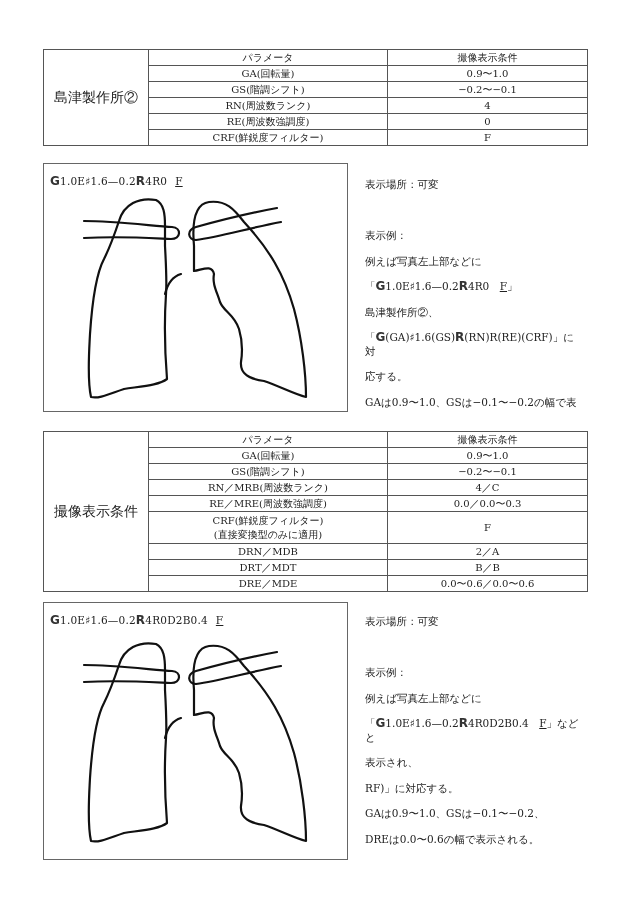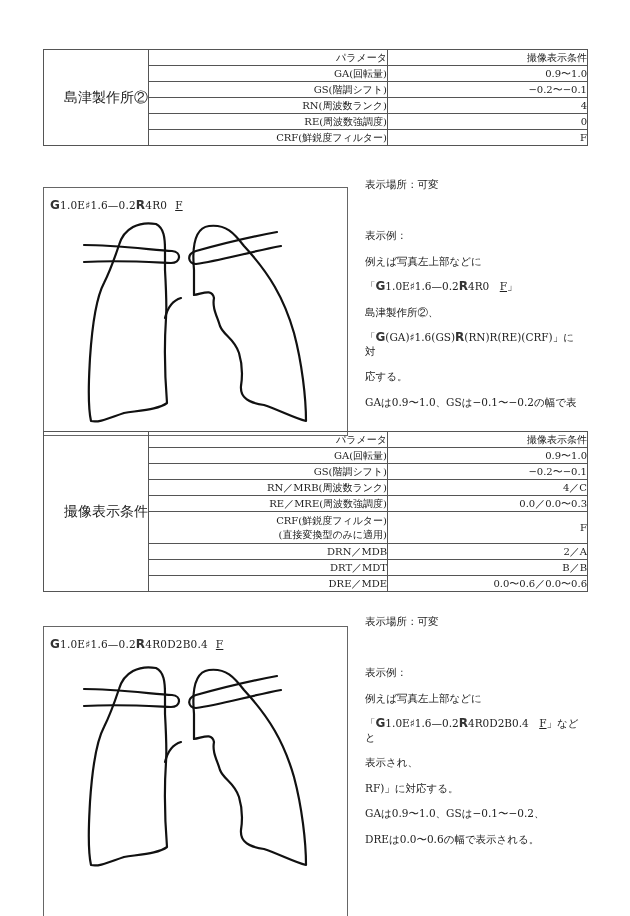--- a/index.html
+++ b/index.html
@@ -6,35 +6,35 @@
   body {
     width: 630px; height: 916px; position: relative; overflow: hidden;
     font-family: "DejaVu Serif", "Liberation Serif", serif;
     color: #222;
   }
   table.params {
     position: absolute; left: 43px; width: 545px;
     border-collapse: collapse; font-size: 10px; table-layout: fixed;
   }
   table.params td {
-    border: 1px solid #555; text-align: right; padding: 0;
+    border: 1px solid #555; text-align: center; padding: 0;
     height: 15px; line-height: 15px; white-space: nowrap;
   }
   table.params td.maker { width: 104px; font-size: 14px; }
   table.params td.param { width: 238px; }
   table.params td.tall { height: 31px; line-height: 14px; }
   #t1 { top: 49px; }
   #t2 { top: 431px; }
 
   .imgbox {
     position: absolute; left: 43px; width: 305px;
-    border: 1px solid #666; box-sizing: border-box; background: #fff; margin-top: 24px;
+    border: 1px solid #666; box-sizing: border-box; background: #fff;
   }
   #box1 { top: 163px; height: 249px; }
-  #box2 { top: 602px; height: 295px; }
+  #box2 { top: 602px; height: 258px; }
   .code {
     position: absolute; left: 6px; top: 10px; font-size: 10.5px; white-space: nowrap;
     letter-spacing: 0.2px;
   }
   .code .big { font-family: "DejaVu Sans", "Liberation Sans", sans-serif; font-weight: bold; font-size: 12px; color: #333; }
   .code .ul { text-decoration: underline; margin-left: 8px; }
   .lungs { position: absolute; left: 0; top: 0; }
 
   .note {
     position: absolute; left: 353px; width: 240px;

